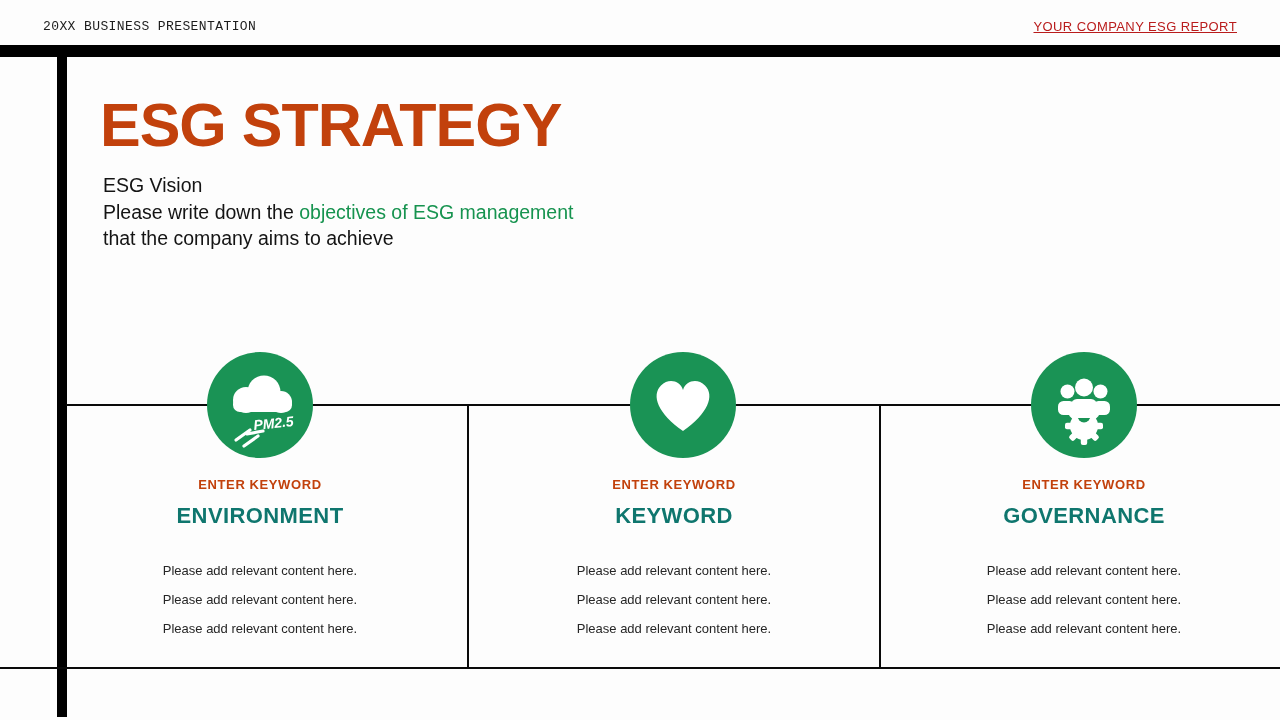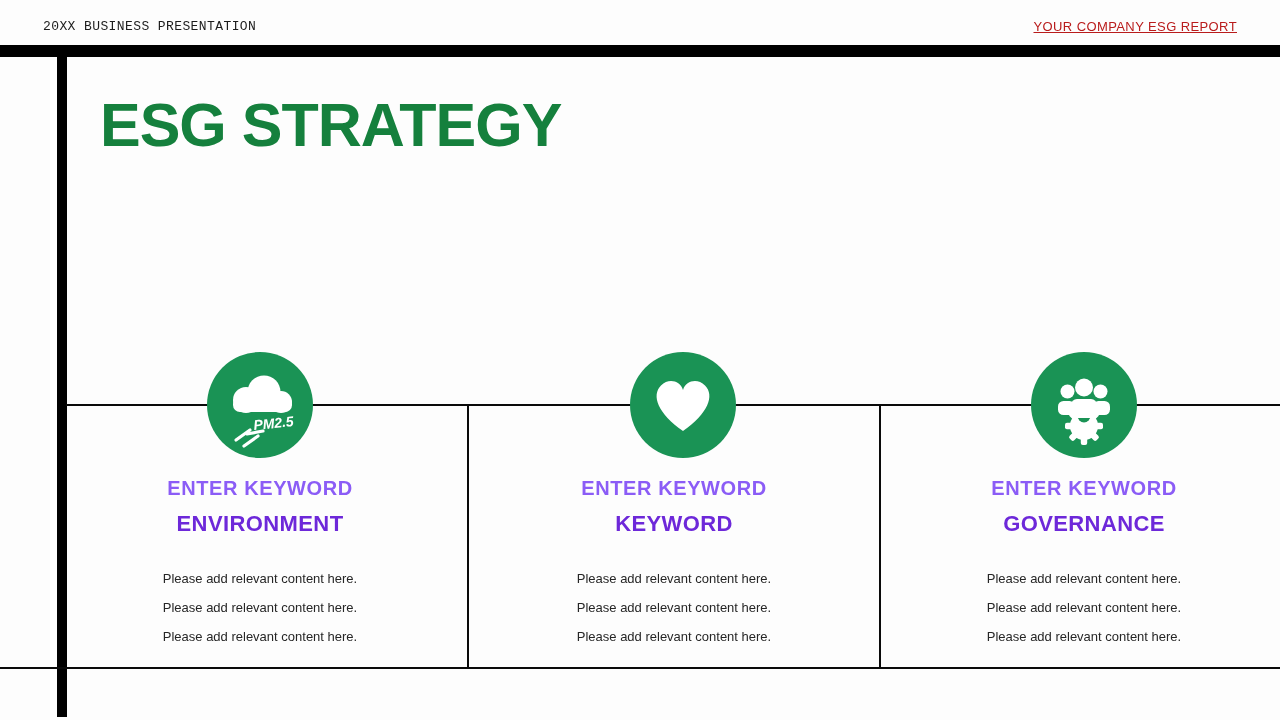--- a/index.html
+++ b/index.html
@@ -11,56 +11,61 @@
   }
   
   .hdr-left{position:absolute;left:43px;top:19px;font-size:13px;letter-spacing:.4px;color:#1c1c1c;font-family:Liberation Mono, monospace;}
   .hdr-right{position:absolute;right:43px;top:19px;font-size:13px;letter-spacing:.4px;color:#b91c1c;text-decoration:underline;}
   .top-bar{position:absolute;left:0;top:45px;width:1280px;height:12px;background:#000;}
   .side-bar{position:absolute;left:57px;top:57px;width:10px;height:660px;background:#000;}
   
   .page-title{
     position:absolute;left:100px;top:90px;
     font-size:61px;font-weight:bold;letter-spacing:-1px;
-    color:#15803d;white-space:nowrap;
+    color:#c2410c;white-space:nowrap;
   }
   .vision{position:absolute;left:103px;top:172px;font-size:19.5px;line-height:26.5px;color:#141414;}
   .vision .hl{color:#16934F;}
   
   .hline-top{position:absolute;left:66px;top:404px;width:1214px;height:2px;background:#0a0a0a;}
   .hline-bottom{position:absolute;left:0;top:667px;width:1280px;height:2px;background:#0a0a0a;}
   .vline{position:absolute;top:405px;width:2px;height:263px;background:#0a0a0a;}
   .vline.v1{left:467px;}
   .vline.v2{left:879px;}
   
   .icon-circle{position:absolute;top:352px;width:106px;height:106px;}
   .icon-circle.c1{left:207px;}
   .icon-circle.c2{left:630px;}
   .icon-circle.c3{left:1031px;}
   
   .col{position:absolute;top:477px;width:400px;text-align:center;}
   .col.col1{left:60px;}
   .col.col2{left:474px;}
   .col.col3{left:884px;}
-  .keyword{font-size:20px;font-weight:bold;letter-spacing:.6px;color:#8b5cf6;margin:0 0 11px 0;}
-  .col-name{font-size:22px;font-weight:bold;letter-spacing:.4px;color:#6d28d9;margin:0 0 27px 0;}
+  .keyword{font-size:13px;font-weight:bold;letter-spacing:.6px;color:#c2410c;margin:0 0 11px 0;}
+  .col-name{font-size:22px;font-weight:bold;letter-spacing:.4px;color:#0f766e;margin:0 0 27px 0;}
   .col-line{font-size:13px;line-height:29px;color:#262626;}
   .pm-text{font-family:"Liberation Sans", sans-serif;font-weight:bold;font-style:italic;}
 </style>
 </head>
 <body>
 
 <div class="slide">
 
   <div class="hdr-left">20XX BUSINESS PRESENTATION</div>
   <div class="hdr-right">YOUR COMPANY ESG REPORT</div>
   <div class="top-bar"></div>
   <div class="side-bar"></div>
 
   <div class="page-title">ESG STRATEGY</div>
+  <div class="vision">
+    <div>ESG Vision</div>
+    <div><span>Please write down the </span><span class="hl">objectives of ESG management</span></div>
+    <div>that the company aims to achieve</div>
+  </div>
 
   <div class="hline-top"></div>
   <div class="hline-bottom"></div>
   <div class="vline v1"></div>
   <div class="vline v2"></div>
 
   <svg class="icon-circle c1" viewBox="0 0 106 106">
     <circle cx="53" cy="53" r="53" fill="#1A9355"></circle>
     <g fill="#ffffff">
       <circle cx="39" cy="48" r="13"></circle>

